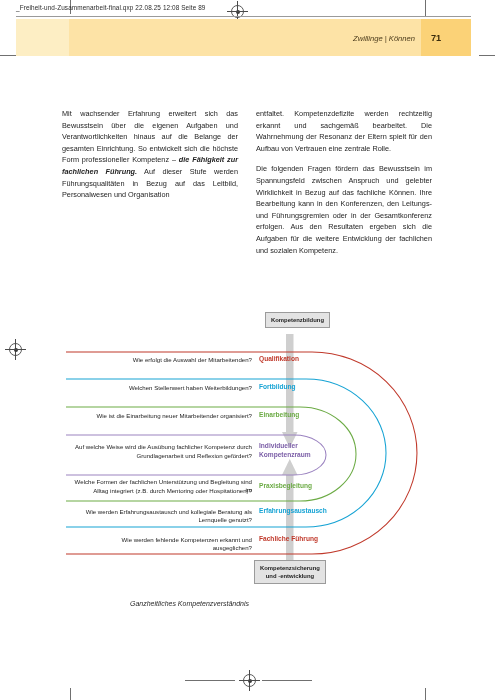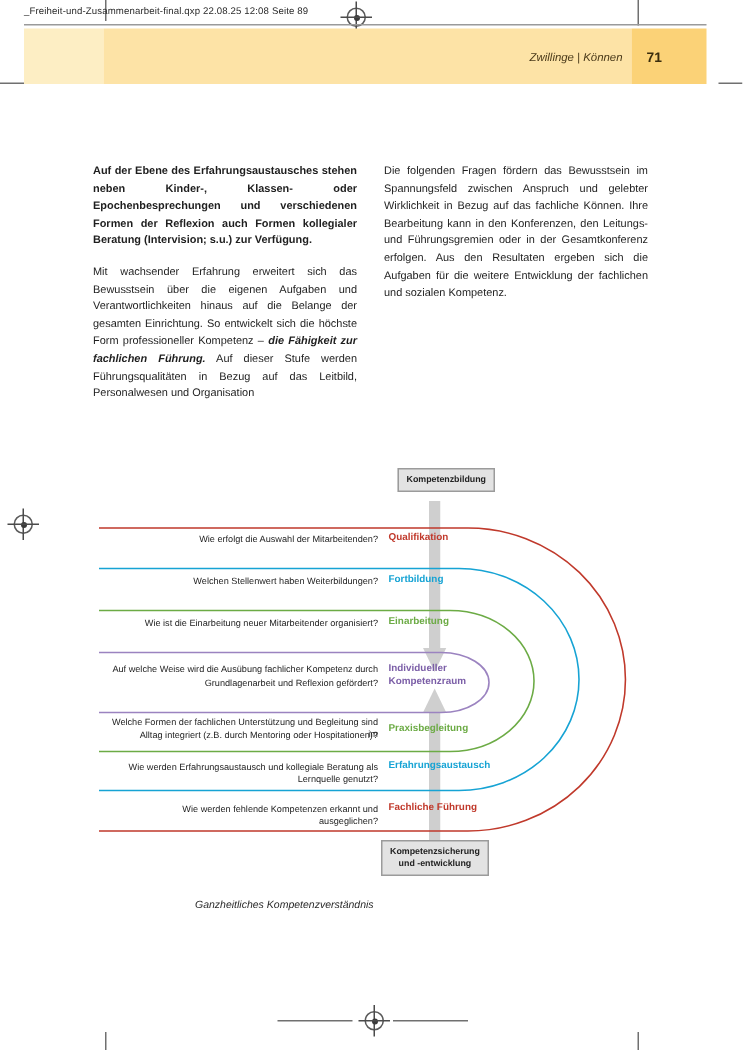--- a/index.html
+++ b/index.html
@@ -185,25 +185,25 @@
   <div class="band-pale"></div>
   <div class="band-mid"></div>
   <div class="band-dark"></div>
   <div class="header-title">Zwillinge | Können</div>
   <div class="header-pageno">71</div>
 </div>
 
 <div class="columns">
 
   <div class="col">
-    <p class="bold">Auf der Ebene des Erfahrungsaustausches stehen neben Kinder-, Klassen- oder Epochenbesprechungen und verschiedenen Formen der Reflexion auch Formen kollegialer Beratung (Intervision; s.u.) zur Verfügung.</p>
     <p><span>Mit wachsender Erfahrung erweitert sich das Bewusstsein über die eigenen Aufgaben und Verantwortlichkeiten hinaus auf die Belange der gesamten Einrichtung. So entwickelt sich die höchste Form professioneller Kompetenz – </span><em class="semi">die Fähigkeit zur fachlichen Führung.</em><span> Auf dieser Stufe werden Führungsqualitäten in Bezug auf das Leitbild, Personalwesen und Organisation</span></p>
   </div>
 
   <div class="col">
+    <p>entfaltet. Kompetenzdefizite werden rechtzeitig erkannt und sachgemäß bearbeitet. Die Wahrnehmung der Resonanz der Eltern spielt für den Aufbau von Vertrauen eine zentrale Rolle.</p>
     <p>Die folgenden Fragen fördern das Bewusstsein im Spannungsfeld zwischen Anspruch und gelebter Wirklichkeit in Bezug auf das fachliche Können. Ihre Bearbeitung kann in den Konferenzen, den Leitungs- und Führungsgremien oder in der Gesamtkonferenz erfolgen. Aus den Resultaten ergeben sich die Aufgaben für die weitere Entwicklung der fachlichen und sozialen Kompetenz.</p>
   </div>
 
 </div>
 
 <div class="diagram">
 
   <svg width="372" height="300" viewBox="0 0 372 300">
 
     <g>

